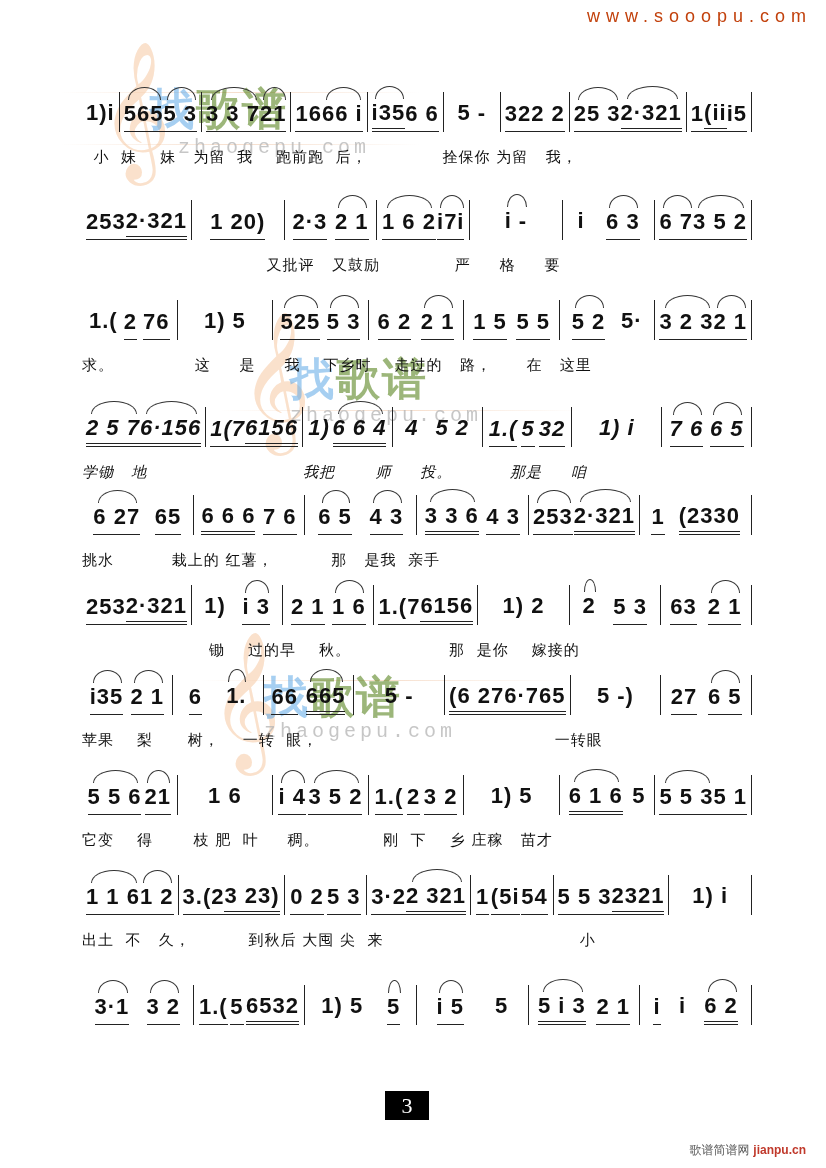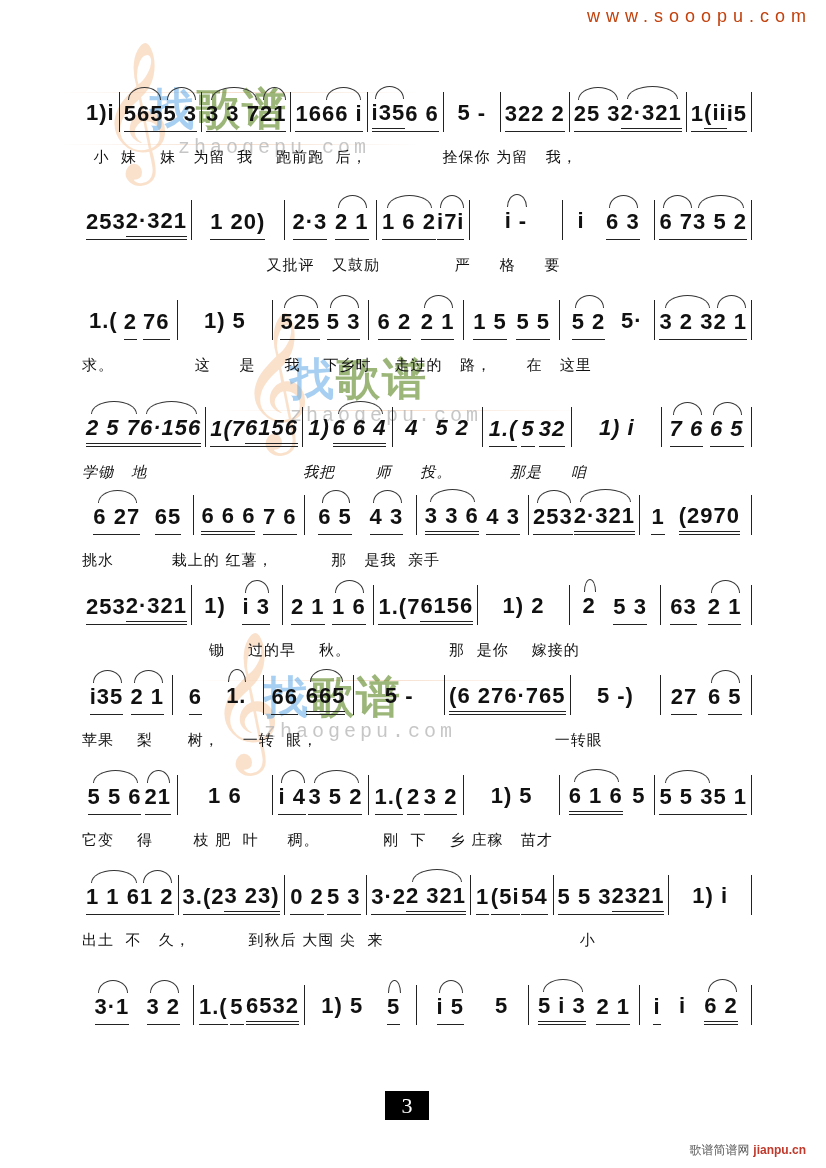--- a/index.html
+++ b/index.html
@@ -207,21 +207,21 @@
         <div class="measure">
           <span class="group u2">3 3 6<span class="slur"></span></span>
           <span class="group u1">4 3</span>
         </div>
         <div class="measure">
           <span class="group u1">253<span class="slur"></span></span>
           <span class="group u2">2·321<span class="slur"></span></span>
         </div>
         <div class="measure">
           <span class="group u1">1</span>
-          <span class="group u2">(2970</span>
+          <span class="group u2">(2330</span>
         </div>
       </div>
       <div class="lyrics">挑水          栽上的 红薯，          那   是我  亲手</div>
     </div>
     <div class="system" style="top: 585px;">
       <div class="notes">
         <div class="measure">
           <span class="group u1">253</span>
           <span class="group u2">2·321</span>
         </div>

